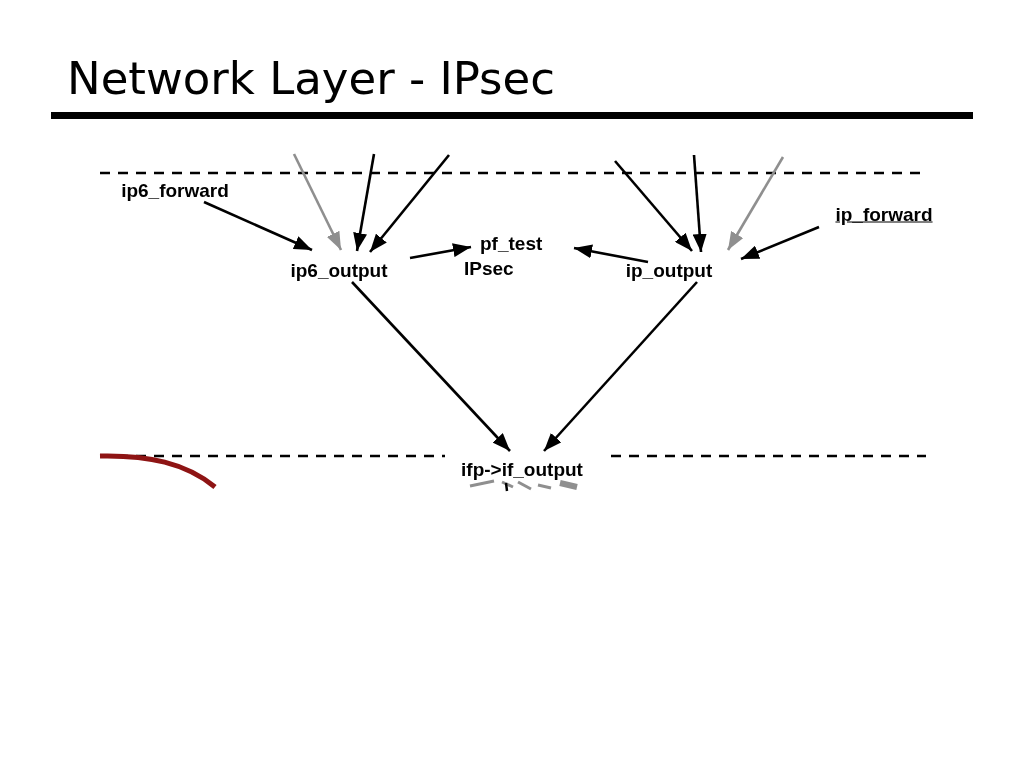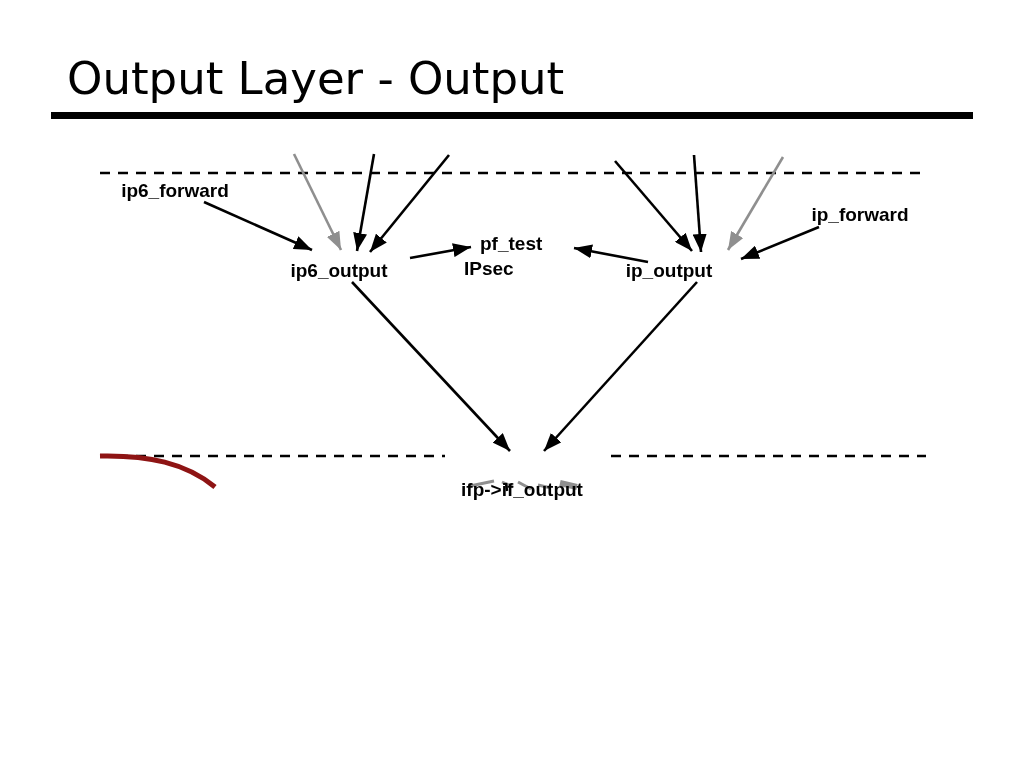--- a/index.html
+++ b/index.html
@@ -43,21 +43,21 @@
     white-space: nowrap;
   }
   .node-label.center { transform: translate(-50%, -50%); }
   .node-label.left   { transform: translate(0, -50%); text-align: right; }
 </style>
 </head>
 <body>
 
 <div class="slide">
 
-  <h1 class="title">Output Layer - Output</h1>
+  <h1 class="title">Network Layer - IPsec</h1>
 
   <div class="title-rule"></div>
 
   <div class="diagram">
     <svg id="diagram-svg" width="1024" height="768" viewBox="0 0 1024 768">
         <defs>
           <marker id="ah-black" markerUnits="userSpaceOnUse" markerWidth="18" markerHeight="14" refX="18" refY="7" orient="auto">
             <path d="M0,0 L18,7 L0,14 Z" fill="#000000"></path>
           </marker>
           <marker id="ah-gray" markerUnits="userSpaceOnUse" markerWidth="18" markerHeight="14" refX="18" refY="7" orient="auto">
@@ -86,18 +86,18 @@
         <line x1="518" y1="482" x2="531" y2="489" stroke="#8f8f8f" stroke-width="3"></line>
         <line x1="538" y1="485" x2="551" y2="488" stroke="#8f8f8f" stroke-width="3"></line>
         <line x1="560" y1="483" x2="577" y2="487" stroke="#8f8f8f" stroke-width="6"></line>
       </svg>
     <div id="labels">
         <div class="node-label center" style="left: 175px; top: 190px;">ip6_forward</div>
         <div class="node-label center" style="left: 339px; top: 270px;">ip6_output</div>
         <div class="node-label left" style="left: 480px; top: 243px;">pf_test</div>
         <div class="node-label left" style="left: 464px; top: 268px;">IPsec</div>
         <div class="node-label center" style="left: 669px; top: 270px;">ip_output</div>
-        <div class="node-label center" style="left: 860px; top: 214px;">ip_forward</div>
-        <div class="node-label center" style="left: 522px; top: 469px; margin-top: 20px;">ifp-&gt;if_output</div>
+        <div class="node-label center" style="left: 884px; top: 214px; text-decoration: underline;">ip_forward</div>
+        <div class="node-label center" style="left: 522px; top: 469px;">ifp-&gt;if_output</div>
       </div>
   </div>
 
 </div>
 
 </body></html>

